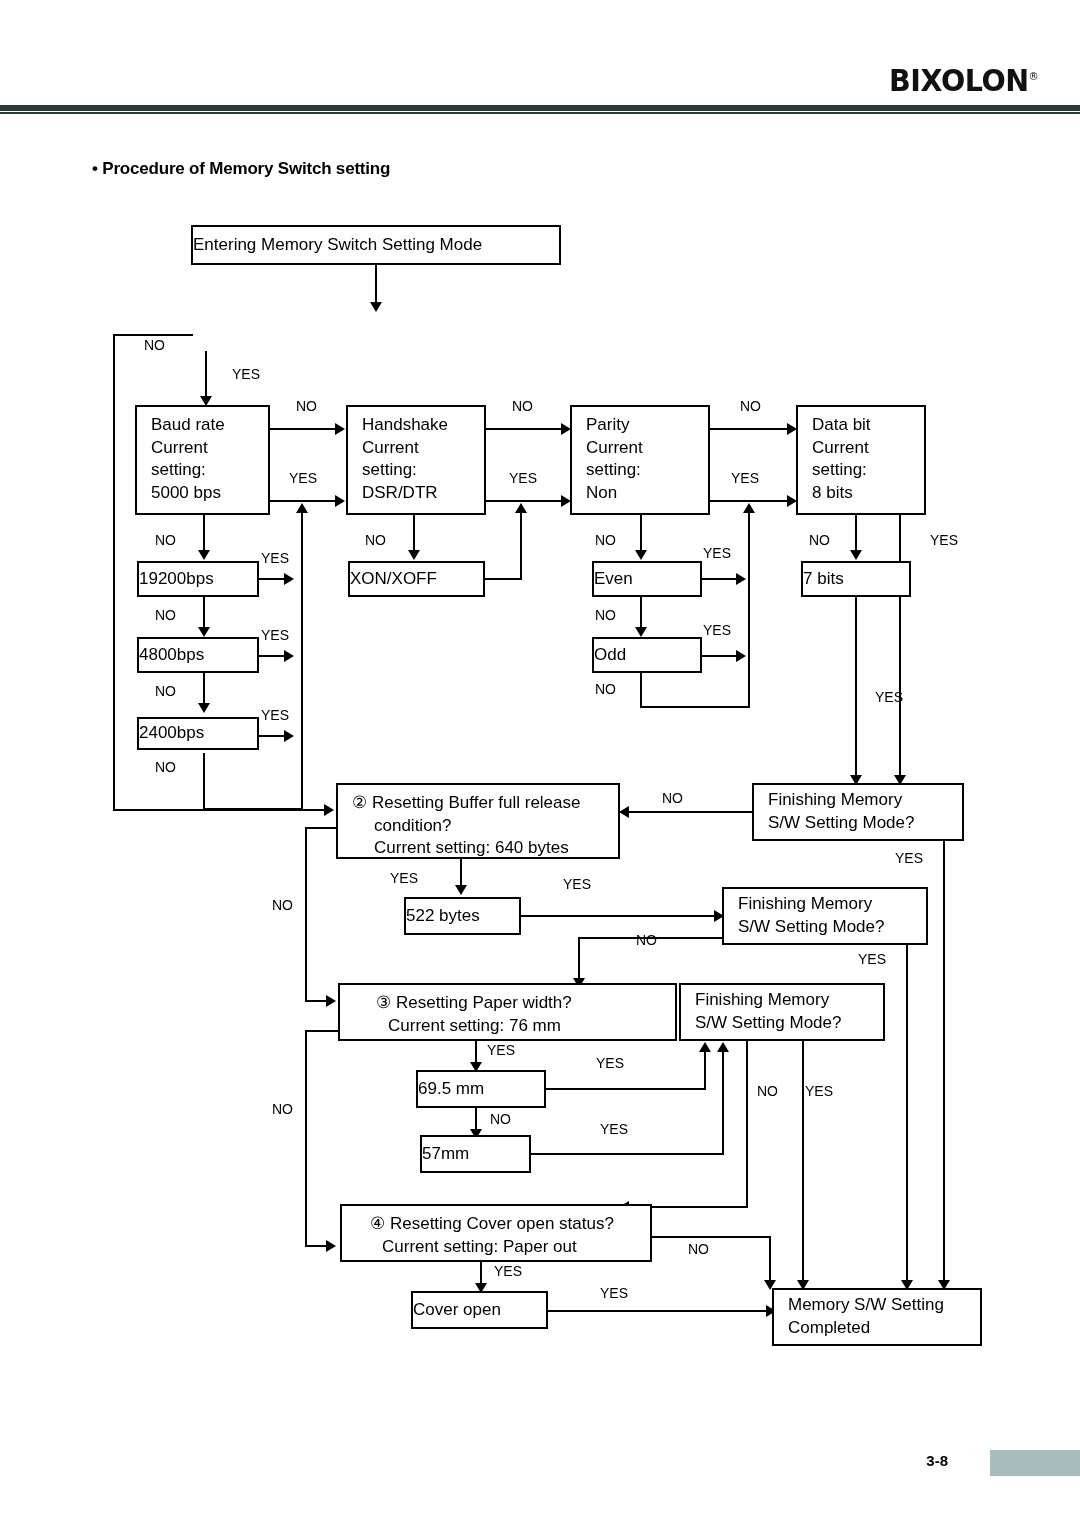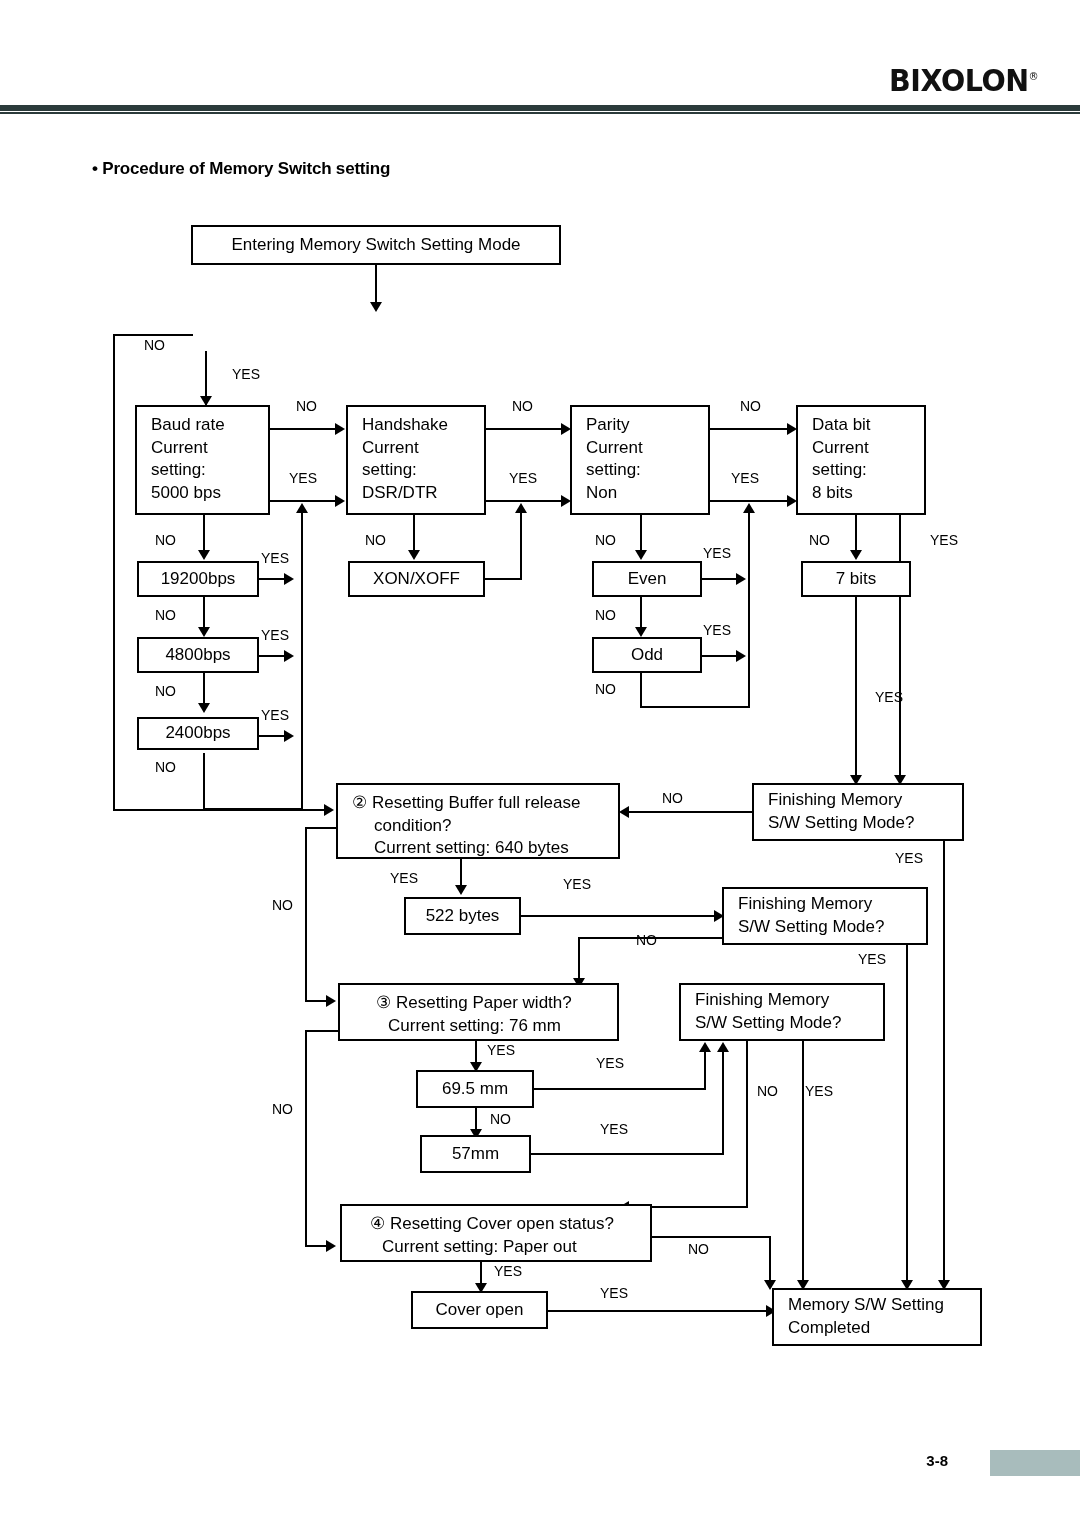--- a/index.html
+++ b/index.html
@@ -90,21 +90,20 @@
     font-size: 17px;
     line-height: 1.33;
     color: #000;
     z-index: 3;
   }
   .node .ln { display: block; white-space: nowrap; }
   .node.pad-l { padding: 7px 10px 7px 14px; }
   .node.center {
     display: flex;
     align-items: center;
-    justify-content: center;
     text-align: center;
   }
   .node.vcenter {
     display: flex;
     flex-direction: column;
     justify-content: center;
   }
 
   .hline, .vline {
     position: absolute;
@@ -371,36 +370,36 @@
 
   <div class="hline" style="left:578px; top:937px; width:144px;"></div>
   <div class="vline" style="left:578px; top:937px; height:48px;"></div>
   <div class="arrow down" style="left:573px; top:978px;"></div>
   <div class="lbl" style="left:636px; top:933px;">NO</div>
 
   <div class="vline" style="left:906px; top:945px; height:343px;"></div>
   <div class="arrow down" style="left:901px; top:1280px;"></div>
   <div class="lbl" style="left:858px; top:952px;">YES</div>
 
-  <div class="node pad-l" style="left:338px; top:983px; width:281px; height:58px;">
+  <div class="node pad-l" style="left:338px; top:983px; width:339px; height:58px;">
     <span class="ln" style="padding-left:22px;">③ Resetting Paper width?</span>
     <span class="ln" style="padding-left:34px;">Current setting: 76 mm</span>
   </div>
 
   <div class="hline" style="left:305px; top:1030px; width:33px;"></div>
   <div class="vline" style="left:305px; top:1030px; height:217px;"></div>
   <div class="hline" style="left:305px; top:1245px; width:25px;"></div>
   <div class="arrow right" style="left:326px; top:1240px;"></div>
   <div class="lbl" style="left:272px; top:1102px;">NO</div>
 
   <div class="vline" style="left:475px; top:1041px; height:28px;"></div>
   <div class="arrow down" style="left:470px; top:1062px;"></div>
   <div class="lbl" style="left:487px; top:1043px;">YES</div>
 
-  <div class="node center" style="left:416px; top:1070px; width:118px; height:38px;">
+  <div class="node center" style="left:416px; top:1070px; width:130px; height:38px;">
     <span class="ln">69.5 mm</span>
   </div>
 
   <div class="hline" style="left:534px; top:1088px; width:172px;"></div>
   <div class="vline" style="left:704px; top:1048px; height:40px;"></div>
   <div class="arrow up" style="left:699px; top:1042px;"></div>
   <div class="lbl" style="left:596px; top:1056px;">YES</div>
 
   <div class="vline" style="left:475px; top:1108px; height:28px;"></div>
   <div class="arrow down" style="left:470px; top:1129px;"></div>

